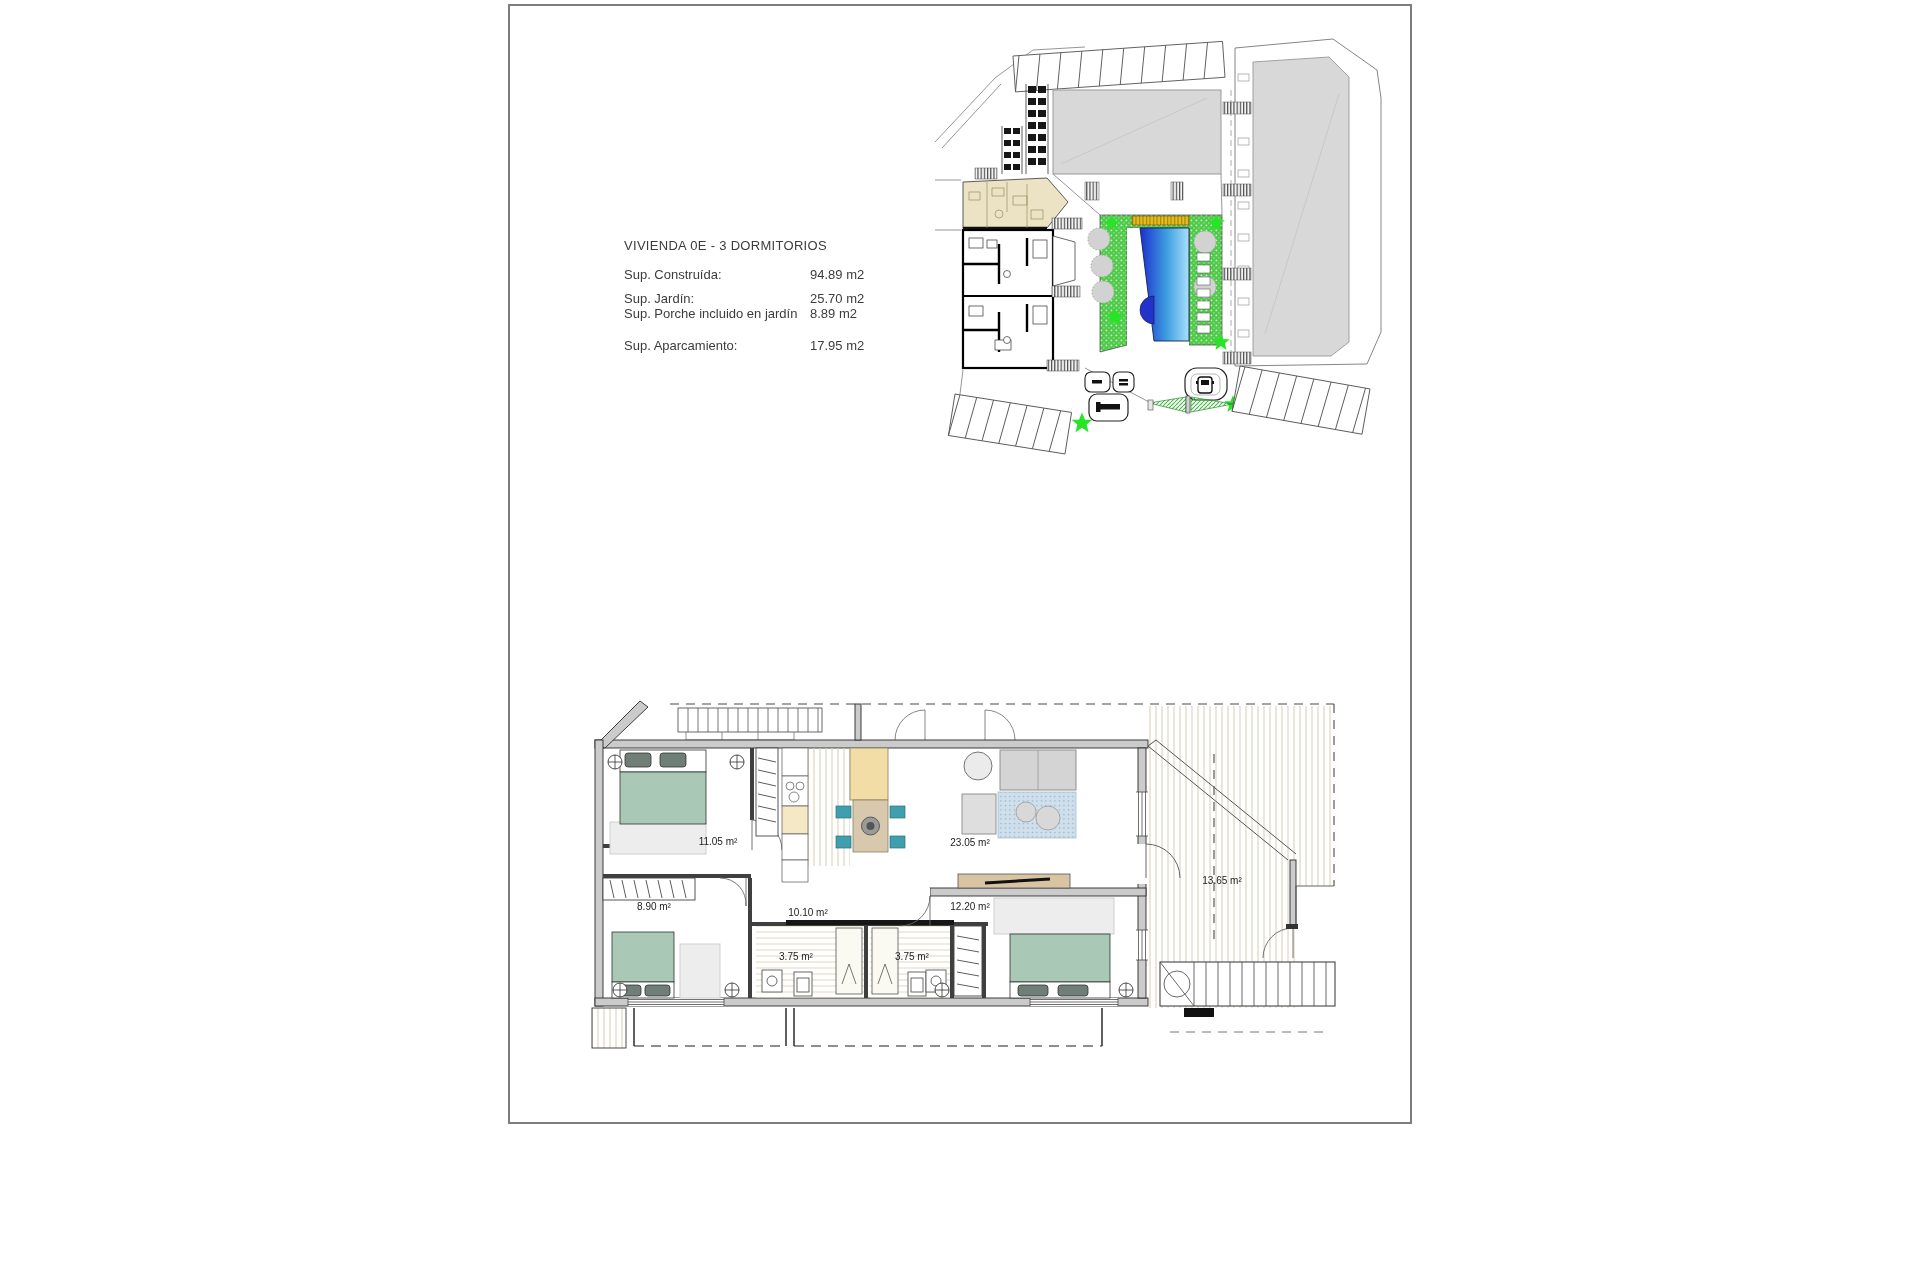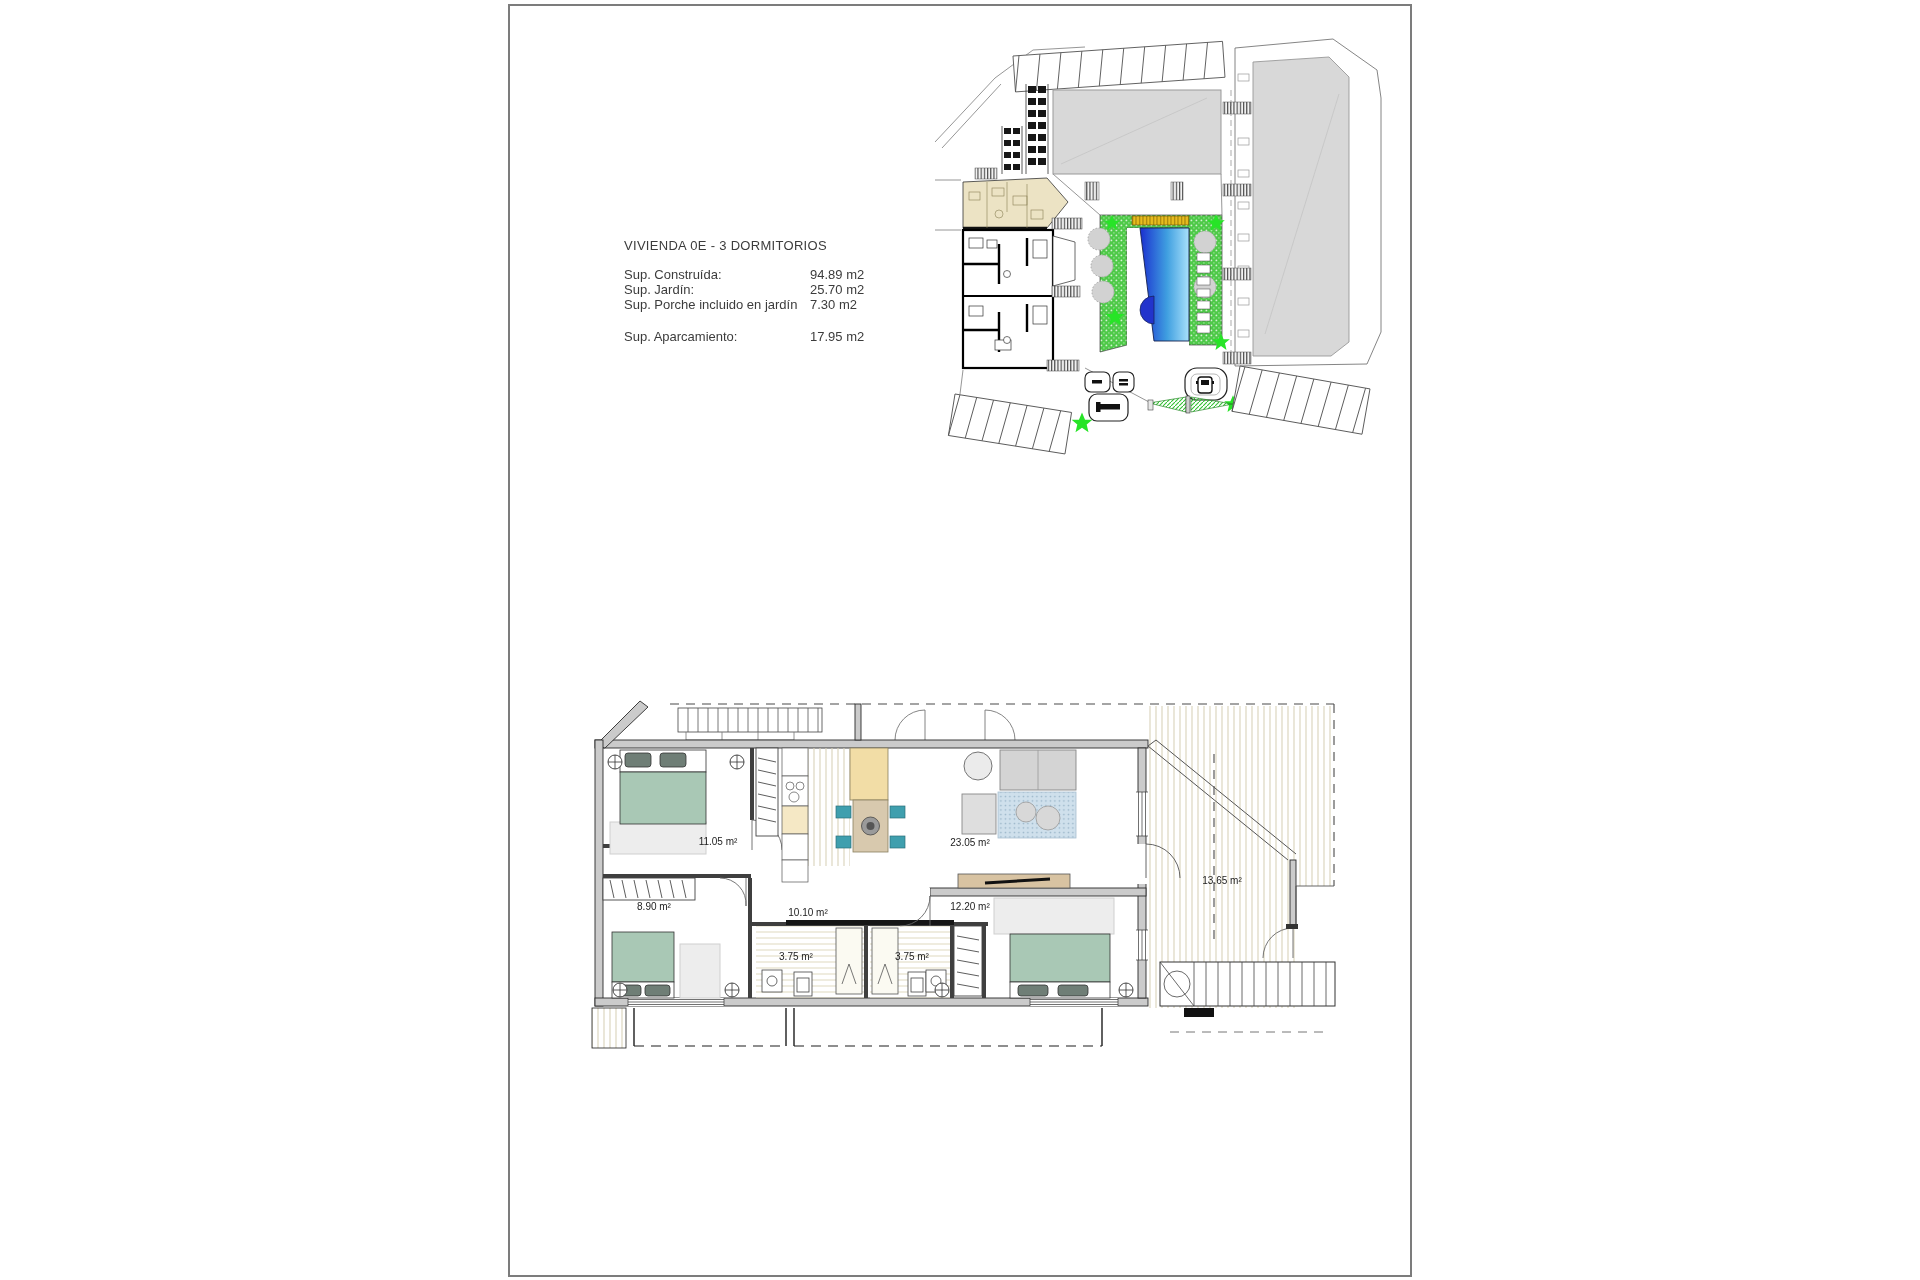--- a/index.html
+++ b/index.html
@@ -1,25 +1,25 @@
 <!DOCTYPE html>
 <html><head>
 <meta charset="utf-8">
 <style>
   html,body{margin:0;padding:0;}
   body{width:1920px;height:1280px;background:#ffffff;position:relative;
        font-family:"Liberation Sans",sans-serif;overflow:hidden;}
-  .page{position:absolute;left:508px;top:4px;width:904px;height:1273px;
+  .page{position:absolute;left:508px;top:4px;width:904px;height:1120px;
         box-sizing:border-box;border:2px solid #7c7c7c;background:#fff;}
   .info{position:absolute;left:114px;top:232px;font-size:13px;color:#3c3c3c;
         line-height:15px;}
   .info .title{margin-bottom:14px;letter-spacing:.3px;}
   .info .row{display:flex;}
   .info .row .lbl{width:186px;}
-  .info .r0{margin-bottom:0;}
+  .info .r0{margin-bottom:9px;}
   .info .r1{}
   .info .r2{margin-bottom:17px;}
   .svgabs{position:absolute;}
   #siteplan{left:425px;top:28px;}
   #floorplan{left:80px;top:690px;}
   svg text{font-family:"Liberation Sans",sans-serif;font-size:10px;fill:#222;}
 </style>
 </head>
 <body>
 
@@ -30,21 +30,21 @@
     <div class="row r0">
       <span class="lbl">Sup. Construída:</span>
       <span class="val">94.89 m2</span>
     </div>
     <div class="row r1">
       <span class="lbl">Sup. Jardín:</span>
       <span class="val">25.70 m2</span>
     </div>
     <div class="row r2">
       <span class="lbl">Sup. Porche incluido en jardín</span>
-      <span class="val">7.30 m2</span>
+      <span class="val">8.89 m2</span>
     </div>
     <div class="row r3">
       <span class="lbl">Sup. Aparcamiento:</span>
       <span class="val">17.95 m2</span>
     </div>
   </div>
 
   <svg id="siteplan" class="svgabs" width="460" height="430" viewBox="0 0 460 430">
     <defs>
       <linearGradient id="poolgrad" x1="0" y1="0" x2="1" y2="0">

